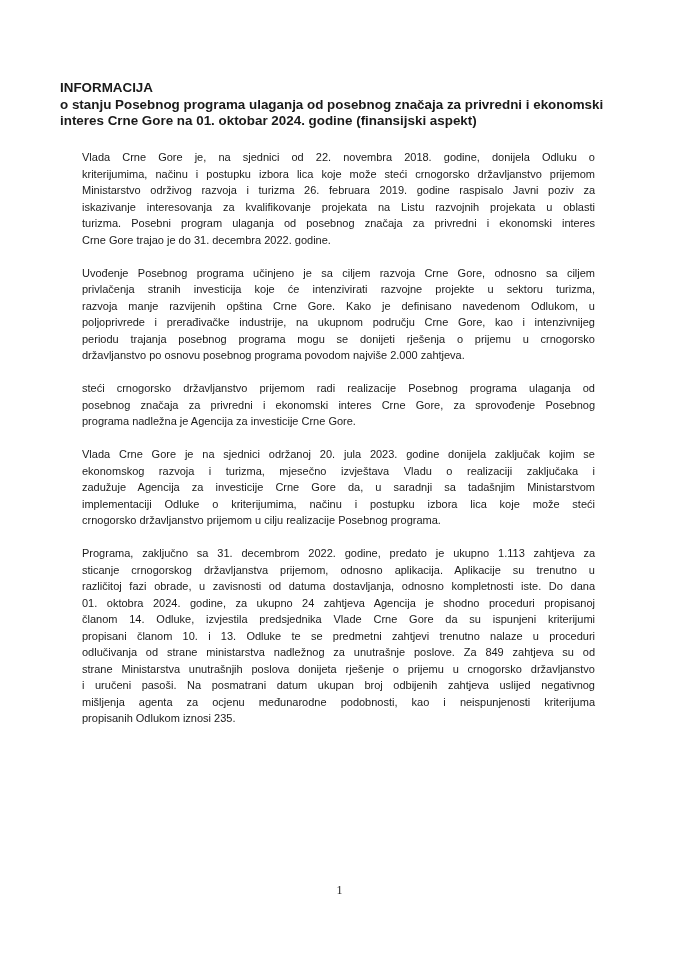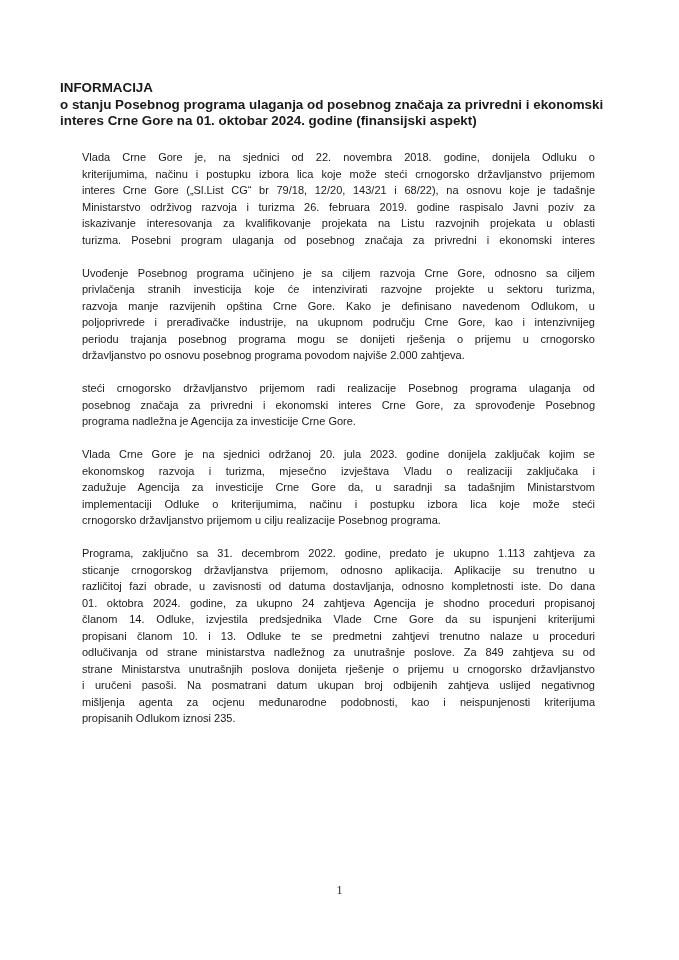--- a/index.html
+++ b/index.html
@@ -73,24 +73,24 @@
     <div>INFORMACIJA</div>
     <div>o stanju Posebnog programa ulaganja od posebnog značaja za privredni i ekonomski</div>
     <div>interes Crne Gore na 01. oktobar 2024. godine (finansijski aspekt)</div>
   </div>
 
   <div class="body">
 
     <p class="para">
       <span class="ln">Vlada Crne Gore je, na sjednici od 22. novembra 2018. godine, donijela Odluku o</span>
       <span class="ln">kriterijumima, načinu i postupku izbora lica koje može steći crnogorsko državljanstvo prijemom</span>
-      <span class="ln">interes Crne Gore („Sl.List CG“ br 79/18, 12/20, 143/21 i 68/22), na osnovu koje je tadašnje</span>
       <span class="ln">Ministarstvo održivog razvoja i turizma 26. februara 2019. godine raspisalo Javni poziv za</span>
       <span class="ln">iskazivanje interesovanja za kvalifikovanje projekata na Listu razvojnih projekata u oblasti</span>
       <span class="ln">turizma. Posebni program ulaganja od posebnog značaja za privredni i ekonomski interes</span>
+      <span class="ln last">Crne Gore trajao je do 31. decembra 2022. godine.</span>
     </p>
 
     <p class="para">
       <span class="ln">Uvođenje Posebnog programa učinjeno je sa ciljem razvoja Crne Gore, odnosno sa ciljem</span>
       <span class="ln">privlačenja stranih investicija koje će intenzivirati razvojne projekte u sektoru turizma,</span>
       <span class="ln">razvoja manje razvijenih opština Crne Gore. Kako je definisano navedenom Odlukom, u</span>
       <span class="ln">poljoprivrede i prerađivačke industrije, na ukupnom području Crne Gore, kao i intenzivnijeg</span>
       <span class="ln">periodu trajanja posebnog programa mogu se donijeti rješenja o prijemu u crnogorsko</span>
       <span class="ln last">državljanstvo po osnovu posebnog programa povodom najviše 2.000 zahtjeva.</span>
     </p>

